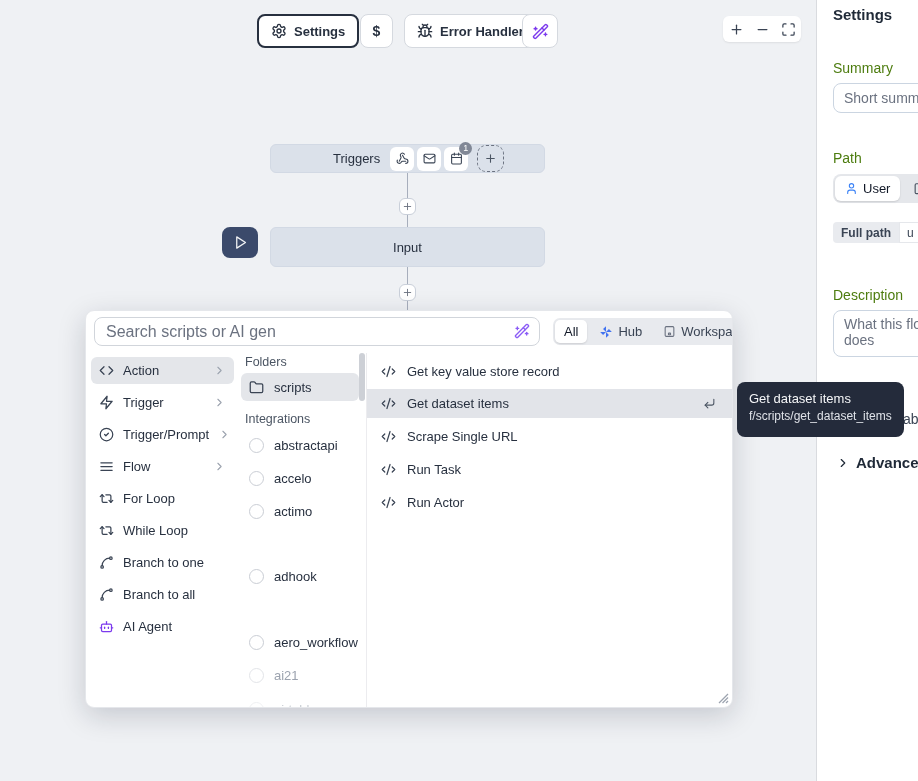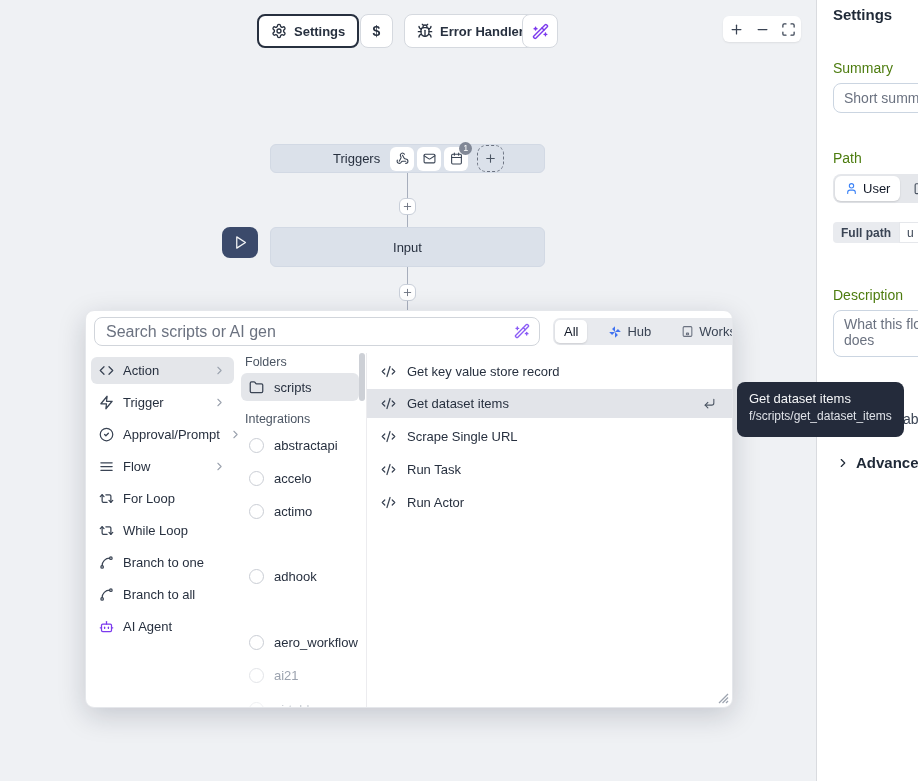--- a/index.html
+++ b/index.html
@@ -40,21 +40,21 @@
   
   .modal { position:absolute; left:85px; top:310px; width:648px; height:398px; background:#fff;
     border:1px solid #e5e7eb; border-radius:9px; box-shadow:0 8px 28px rgba(15,23,42,.18); overflow:hidden; }
   .search-box { position:absolute; left:8px; top:6px; width:446px; height:29px; }
   .search-box input { width:100%; height:100%; border:1px solid #d1d5db; border-radius:8px;
     padding:0 34px 0 11px; font-size:16px; color:#1f2937; outline:none;
     font-family:"Liberation Sans","DejaVu Sans",sans-serif; }
   .search-box input::placeholder { color:#6b7280; }
   .search-wand { position:absolute; right:10px; top:6px; color:#8b5cf6; cursor:pointer; }
   .seg { position:absolute; left:467px; top:7px; height:27px; background:#e8eaee; border-radius:7px;
-    display:flex; align-items:center; padding:2px; gap:12px; }
+    display:flex; align-items:center; padding:2px; gap:3px; }
   .seg .seg-item { height:23px; display:flex; align-items:center; gap:5px; padding:0 9px;
     font-size:13px; color:#3a4454; border-radius:5px; cursor:pointer; white-space:nowrap; }
   .seg .seg-item.active { background:#fff; color:#111827; box-shadow:0 1px 2px rgba(0,0,0,.12); font-weight:500; }
 
   .menu-item { position:absolute; left:5px; width:143px; height:27px; display:flex; align-items:center;
     gap:9px; padding:0 8px; border-radius:6px; font-size:13px; font-weight:500; color:#27303f; cursor:pointer; }
   .menu-item.selected { background:#e4e6ea; }
   .menu-item .mi-icon { color:#3a4454; display:flex; }
   .menu-item .mi-icon.purple { color:#7c3aed; }
   .menu-item .chev { margin-left:auto; color:#9ca3af; display:flex; }
@@ -314,21 +314,21 @@
           </svg>
         </span>
     </div>
     <div class="menu-item" style="top:110px;">
       <span class="mi-icon">
           <svg class="sicon" width="15" height="15" viewBox="0 0 24 24">
             <circle cx="12" cy="12" r="10"></circle>
             <path d="m9 12 2 2 4-4"></path>
           </svg>
         </span>
-      <span>Approval/Prompt</span>
+      <span>Trigger/Prompt</span>
       <span class="chev">
           <svg class="sicon" width="13" height="13" viewBox="0 0 24 24">
             <path d="m9 18 6-6-6-6"></path>
           </svg>
         </span>
     </div>
     <div class="menu-item" style="top:142px;">
       <span class="mi-icon">
           <svg class="sicon" width="15" height="15" viewBox="0 0 24 24">
             <path d="M3 6h18"></path>

